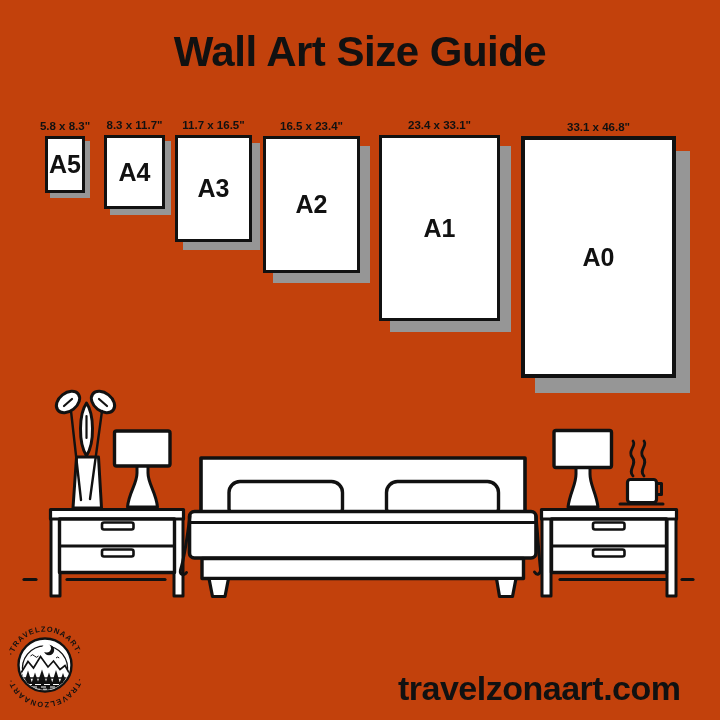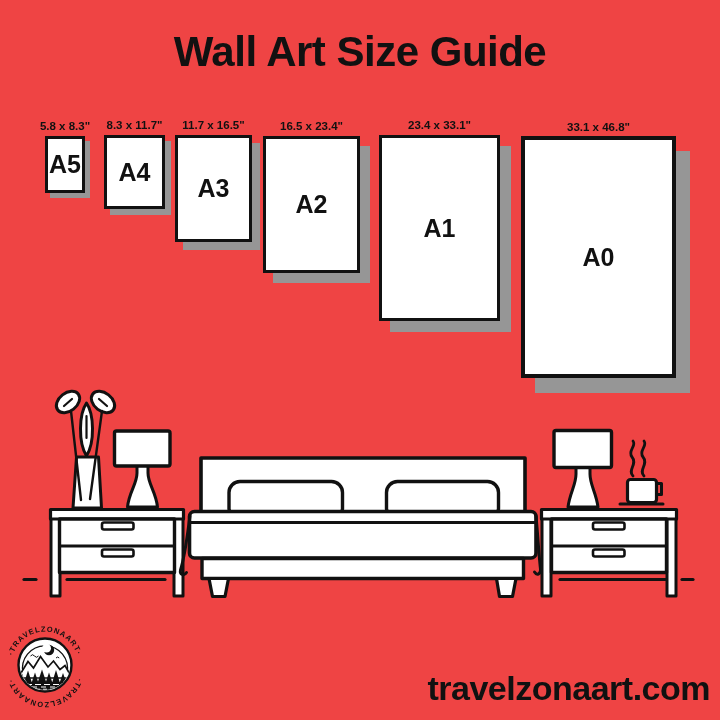--- a/index.html
+++ b/index.html
@@ -1,38 +1,38 @@
 <!DOCTYPE html>
 <html><head>
 <meta charset="utf-8">
 <style>
   html,body{margin:0;padding:0;width:720px;height:720px;background:#ffffff;overflow:hidden;
             font-family:"Liberation Sans","DejaVu Sans",sans-serif;}
-  .stage{position:relative;width:720px;height:720px;background:#ef4444;}
+  .stage{position:relative;width:720px;height:720px;background:#c2410c;}
 
   .page-title{position:absolute;left:0;top:28px;width:720px;text-align:center;
               font-size:42px;font-weight:800;letter-spacing:-0.5px;color:#111;}
 
   
   .frame{position:absolute;box-sizing:border-box;background:#fff;border:3px solid #111;
          display:flex;align-items:center;justify-content:center;}
   .frame .frame-name{font-size:25px;font-weight:700;color:#111;letter-spacing:0;}
   .frame .dim-label{position:absolute;left:50%;transform:translateX(-50%);top:-19px;
                     font-size:11.5px;font-weight:700;color:#111;white-space:nowrap;}
   .frame-a5{left:45px;top:136px;width:40px;height:57px;box-shadow:5px 5px 0 0 #969696;}
   .frame-a4{left:104px;top:135px;width:61px;height:74px;box-shadow:6px 6px 0 0 #969696;}
   .frame-a3{left:175px;top:135px;width:77px;height:107px;box-shadow:8px 8px 0 0 #969696;}
   .frame-a2{left:263px;top:136px;width:97px;height:137px;box-shadow:10px 10px 0 0 #969696;}
   .frame-a1{left:379px;top:135px;width:121px;height:186px;box-shadow:11px 11px 0 0 #969696;}
   .frame-a0{left:521px;top:136px;width:155px;height:242px;border-width:4px;box-shadow:14px 15px 0 0 #969696;}
 
   .scene-svg{position:absolute;left:20px;top:385px;width:680px;height:215px;}
   .logo-svg{position:absolute;left:2px;top:621px;width:88px;height:88px;}
 
-  .website{position:absolute;left:398px;top:669px;width:312px;text-align:right;
+  .website{position:absolute;left:398px;top:669px;width:312px;text-align:left;
            font-size:34px;font-weight:800;letter-spacing:-0.5px;color:#111;}
 </style>
 </head>
 <body>
 
 <div class="stage">
 
   <div class="page-title">Wall Art Size Guide</div>
 
   <div class="frame frame-a5">

